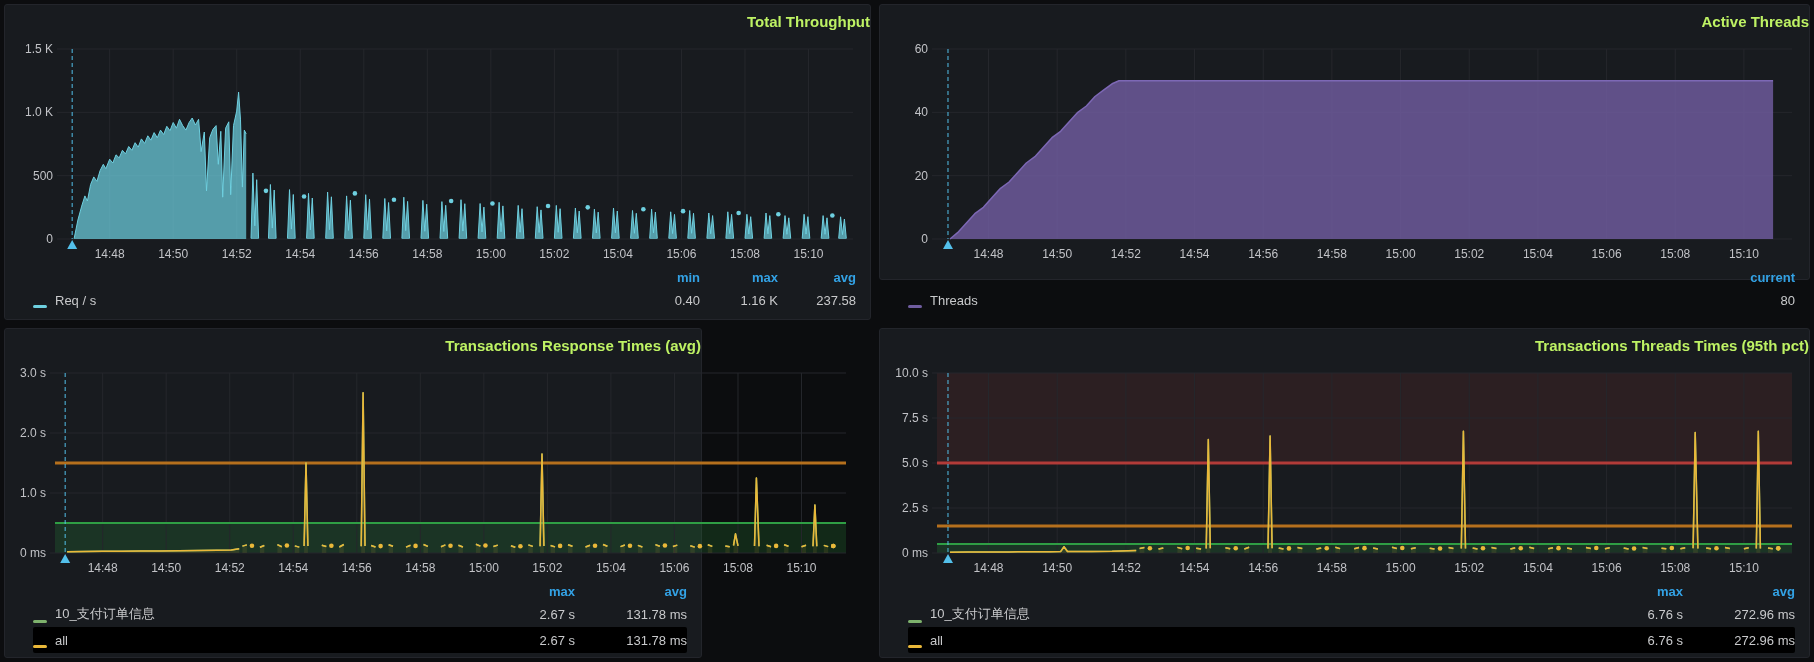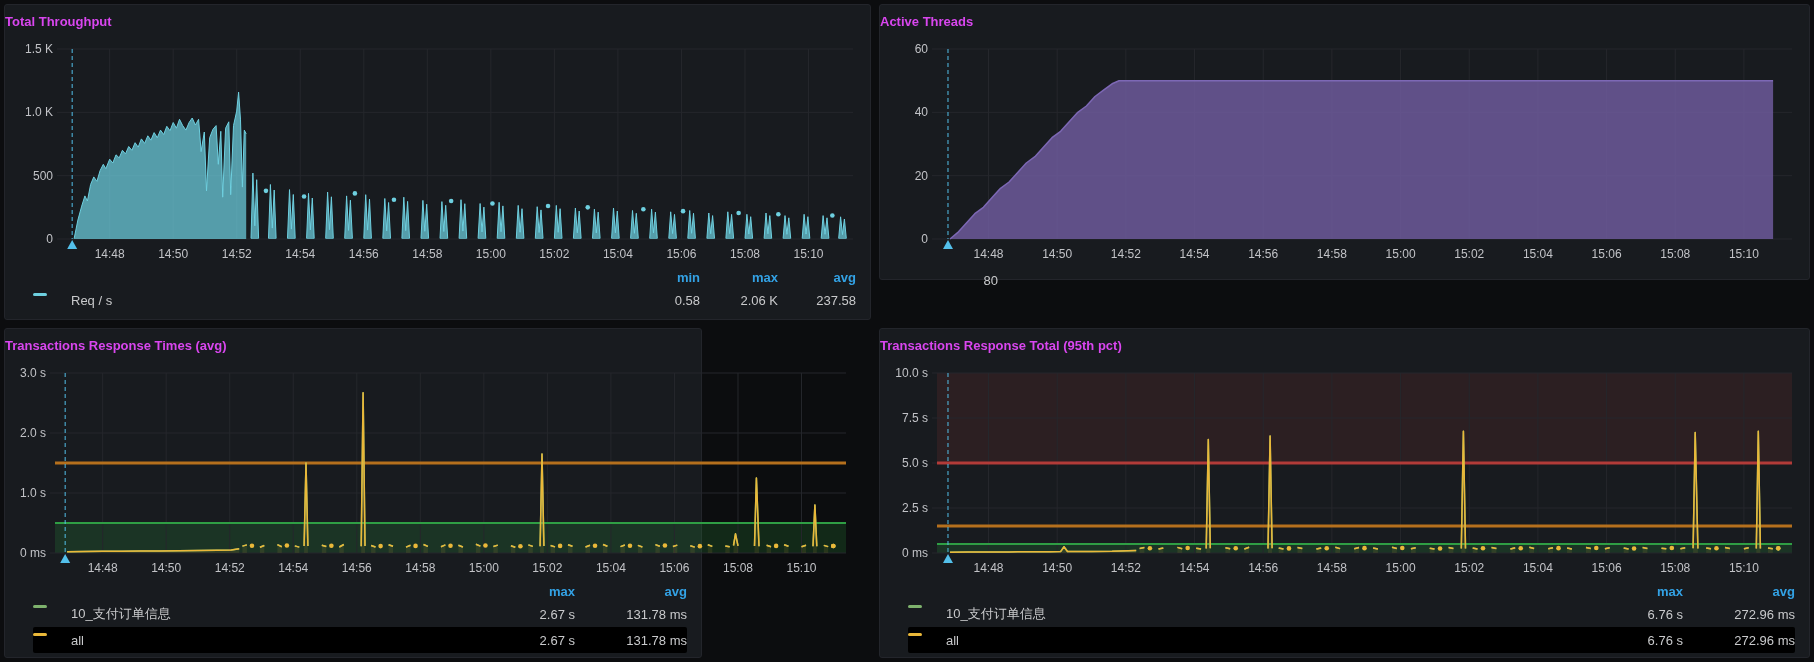--- a/index.html
+++ b/index.html
@@ -1,24 +1,24 @@
 <!DOCTYPE html>
 <html><head>
 <meta charset="utf-8">
 <style>
   html,body{margin:0;padding:0}
   body{width:1814px;height:662px;background:#0c0d0f;font-family:"Liberation Sans",sans-serif;position:relative;overflow:hidden}
   .panel{position:absolute;background:#181b1f;border:1px solid #23252b;border-radius:3px;box-sizing:border-box;display:flex;flex-direction:column}
-  .panel-title{height:34px;line-height:34px;text-align:left;color:#d946ef;font-size:13px;font-weight:600;cursor:pointer;flex:0 0 auto}
+  .panel-title{height:34px;line-height:34px;text-align:right;color:#bef264;font-size:15px;font-weight:600;cursor:pointer;flex:0 0 auto}
   svg.chart{display:block;margin:0 auto;flex:0 0 auto}
   svg text{fill:#c2c3c7;font-size:12px;font-family:"Liberation Sans",sans-serif}
   .legend{padding:2px 14px 4px 28px;font-size:13px;color:#c9cacc;flex:1 1 auto}
   .legend-row{display:flex;align-items:center;height:26px}
   .legend-row.header{height:20px}
-  .name-cell{flex:1;display:flex;align-items:flex-start;gap:24px}
+  .name-cell{flex:1;display:flex;align-items:flex-end;gap:8px}
   .col{text-align:right;flex:0 0 auto}
   .header-col{color:#33a2e5;font-weight:700;cursor:pointer}
   .dash{width:14px;height:3px;border-radius:2px;display:inline-block}
   .series-name{cursor:pointer}
   .legend-row.hl{background:#000000;border-radius:2px}
 </style>
 </head>
 <body>
 
 <div class="panel" style="left:4px;top:4px;width:867px;height:316px">
@@ -147,22 +147,22 @@
         <div class="name-cell"></div>
         <div class="col header-col" style="width: 78px;">min</div>
         <div class="col header-col" style="width: 78px;">max</div>
         <div class="col header-col" style="width: 78px;">avg</div>
       </div>
       <div class="legend-row">
         <div class="name-cell">
           <span class="dash" style="background: rgb(110, 208, 224);"></span>
           <span class="series-name">Req / s</span>
         </div>
-        <div class="col val" style="width: 78px;">0.58</div>
-        <div class="col val" style="width: 78px;">2.06 K</div>
+        <div class="col val" style="width: 78px;">0.40</div>
+        <div class="col val" style="width: 78px;">1.16 K</div>
         <div class="col val" style="width: 78px;">237.58</div>
       </div>
     </div>
 </div>
 
 <div class="panel" style="left:879px;top:4px;width:931px;height:276px">
   <div class="panel-title">Active Threads</div>
   <svg class="chart" width="915" height="226">
       <line x1="50" y1="200" x2="905" y2="200" stroke="#25272c" stroke-width="1"></line>
       <line x1="45" y1="200" x2="50" y2="200" stroke="#25272c" stroke-width="1"></line>
@@ -199,21 +199,29 @@
       <line x1="788.2530120481929" y1="10" x2="788.2530120481929" y2="200" stroke="#25272c" stroke-width="1"></line>
       <text x="788.2530120481929" y="219" text-anchor="middle">15:08</text>
       <line x1="856.9277108433736" y1="10" x2="856.9277108433736" y2="200" stroke="#25272c" stroke-width="1"></line>
       <text x="856.9277108433736" y="219" text-anchor="middle">15:10</text>
       <line x1="60.98795180722892" y1="10" x2="60.98795180722892" y2="200" stroke="#53c0ea" stroke-width="1" stroke-dasharray="4 3"></line>
       <polygon points="55.98795180722892,210 65.98795180722891,210 60.98795180722892,201" fill="#53c0ea"></polygon>
       <polygon points="63.0,200.0 70.6,193.7 79.2,184.2 87.8,174.7 96.4,168.3 104.9,158.8 113.5,149.3 122.1,143.0 130.7,133.5 139.3,124.0 147.9,117.7 156.4,108.2 165.0,98.7 173.6,92.3 182.2,82.8 190.8,73.3 199.4,67.0 208.0,57.5 216.5,51.2 225.1,44.8 232.0,41.7 886.1,41.7 886.1,200.0 63.0,200.0" fill="rgba(112,93,160,0.82)" stroke="none"></polygon>
       <polyline points="63.0,200.0 70.6,193.7 79.2,184.2 87.8,174.7 96.4,168.3 104.9,158.8 113.5,149.3 122.1,143.0 130.7,133.5 139.3,124.0 147.9,117.7 156.4,108.2 165.0,98.7 173.6,92.3 182.2,82.8 190.8,73.3 199.4,67.0 208.0,57.5 216.5,51.2 225.1,44.8 232.0,41.7 886.1,41.7" fill="none" stroke="#7d68b5" stroke-width="1.5" stroke-linejoin="round"></polyline>
     </svg>
   <div class="legend">
+      <div class="legend-row header">
+        <div class="name-cell"></div>
+        <div class="col header-col" style="width: 90px;">current</div>
+      </div>
       <div class="legend-row">
+        <div class="name-cell">
+          <span class="dash" style="background: rgb(112, 93, 160);"></span>
+          <span class="series-name">Threads</span>
+        </div>
         <div class="col val" style="width: 90px;">80</div>
       </div>
     </div>
 </div>
 
 <div class="panel" style="left:4px;top:328px;width:698px;height:330px">
   <div class="panel-title">Transactions Response Times (avg)</div>
   <svg class="chart" width="851" height="216">
       <rect x="50" y="160" width="791" height="30" fill="rgba(40,140,60,0.22)"></rect>
       <line x1="50" y1="190" x2="841" y2="190" stroke="#25272c" stroke-width="1"></line>
@@ -407,21 +415,21 @@
           <span class="dash" style="background: rgb(234, 184, 57);"></span>
           <span class="series-name">all</span>
         </div>
         <div class="col val" style="width: 112px;">2.67 s</div>
         <div class="col val" style="width: 112px;">131.78 ms</div>
       </div>
     </div>
 </div>
 
 <div class="panel" style="left:879px;top:328px;width:931px;height:330px">
-  <div class="panel-title">Transactions Response Total (95th pct)</div>
+  <div class="panel-title">Transactions Threads Times (95th pct)</div>
   <svg class="chart" width="915" height="216">
       <rect x="50" y="181" width="855" height="9" fill="rgba(40,140,60,0.22)"></rect>
       <rect x="50" y="10" width="855" height="90" fill="rgba(170,60,58,0.14)"></rect>
       <line x1="50" y1="190" x2="905" y2="190" stroke="#25272c" stroke-width="1"></line>
       <line x1="45" y1="190" x2="50" y2="190" stroke="#25272c" stroke-width="1"></line>
       <text x="41" y="194" text-anchor="end">0 ms</text>
       <line x1="50" y1="145" x2="905" y2="145" stroke="#25272c" stroke-width="1"></line>
       <line x1="45" y1="145" x2="50" y2="145" stroke="#25272c" stroke-width="1"></line>
       <text x="41" y="149" text-anchor="end">2.5 s</text>
       <line x1="50" y1="100" x2="905" y2="100" stroke="#25272c" stroke-width="1"></line>

